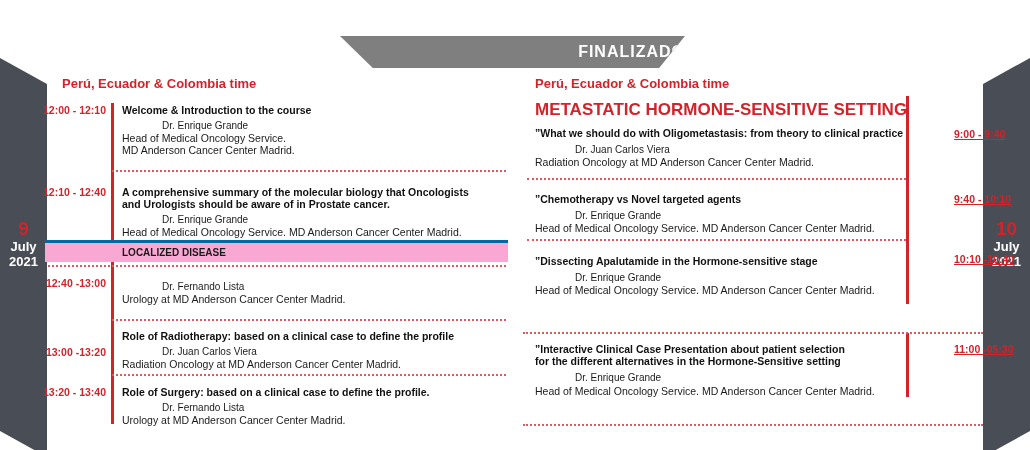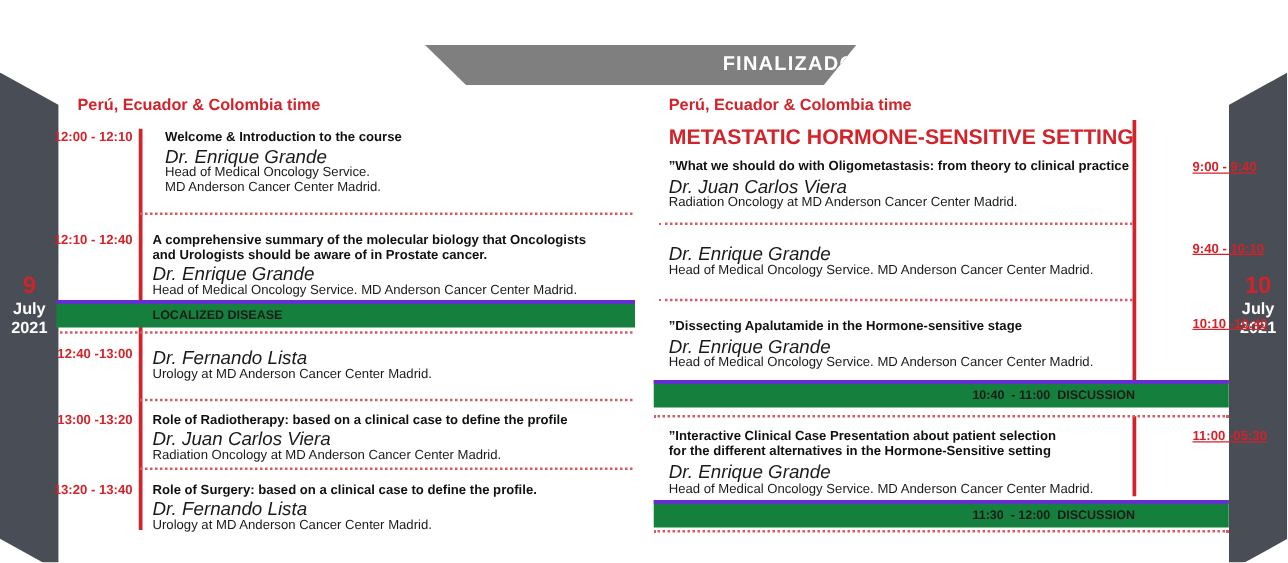--- a/index.html
+++ b/index.html
@@ -22,31 +22,31 @@
     font-weight:bold; font-size:13px; line-height:15px; color:#fff;}
   .edge-date .day{font-size:19px; line-height:21px; color:#d2232a;}
   
   .tz-header{position:absolute; font-weight:bold; font-size:13px; color:#d2232a; white-space:nowrap;}
   .section-header{position:absolute; font-weight:bold; font-size:17px; color:#d2232a; white-space:nowrap;}
   
   .redline{position:absolute; width:3px; background:#d2232a;}
   
   .dotted{position:absolute; height:0; border-top:2px dotted #db5a60;}
   
-  .band{position:absolute; background:#15803d; border-top:3px solid #6d28d9;
+  .band{position:absolute; background:#f9a8d4; border-top:3px solid #0369a1;
     font-weight:bold; font-size:10px; color:#1a1a1a; line-height:19px; white-space:pre;}
   .band-left{padding-left:77px;}
   .band-right{text-align:right; padding-right:75px; box-sizing:border-box;}
   
   .time{position:absolute; font-weight:bold; font-size:10.5px; color:#d2232a; white-space:nowrap;}
   .timeL{left:36px; width:70px; text-align:right;}
   .timeR{left:954px; width:70px; text-align:left;text-decoration:underline;}
   .sess{position:absolute;}
   .title{font-weight:bold; font-size:10.5px; line-height:12.2px; color:#111; white-space:pre-line;}
-  .speaker{font-style:italic; font-size:15px; line-height:12.2px; margin-top:3.5px; white-space:pre-line;}
+  .speaker{font-size:10px; line-height:12.2px; margin-top:3.5px; white-space:pre-line;margin-left:40px;}
   .affil{font-size:10.5px; line-height:12.2px; white-space:pre-line;}
   .sessR .speaker{margin-top:5px;}
 </style>
 </head>
 <body>
 
 <div class="canvas">
 
   <div class="banner">
     <span>FINALIZADO</span>
@@ -66,21 +66,21 @@
       <div>July</div>
       <div>2021</div>
     </div>
   </div>
 
   <div class="tz-header" style="left:62px;top:76px">Perú, Ecuador &amp; Colombia time</div>
 
   <div class="redline" style="left:111px;top:103px;height:321px"></div>
 
   <div class="time timeL" style="top:104px">12:00 - 12:10</div>
-  <div class="sess" style="left:132px;top:104px;width:384px">
+  <div class="sess" style="left:122px;top:104px;width:384px">
     <div class="title">Welcome &amp; Introduction to the course</div>
     <div class="speaker">Dr. Enrique Grande</div>
     <div class="affil">Head of Medical Oncology Service.
 MD Anderson Cancer Center Madrid.</div>
   </div>
   <div class="dotted" style="left:112px;top:170px;width:394px"></div>
 
   <div class="time timeL" style="top:186px">12:10 - 12:40</div>
   <div class="sess" style="left:122px;top:186px;width:384px">
     <div class="title">A comprehensive summary of the molecular biology that Oncologists
@@ -92,21 +92,21 @@
   <div class="band band-left" style="left:45px;top:240px;width:386px">LOCALIZED DISEASE</div>
   <div class="dotted" style="left:48px;top:265px;width:458px"></div>
 
   <div class="time timeL" style="top:277px">12:40 -13:00</div>
   <div class="sess" style="left:122px;top:277px;width:384px">
     <div class="speaker">Dr. Fernando Lista</div>
     <div class="affil">Urology at MD Anderson Cancer Center Madrid.</div>
   </div>
   <div class="dotted" style="left:112px;top:319px;width:394px"></div>
 
-  <div class="time timeL" style="top:330px">13:00 -13:20</div>
+  <div class="time timeL" style="top:346px">13:00 -13:20</div>
   <div class="sess" style="left:122px;top:330px;width:384px">
     <div class="title">Role of Radiotherapy: based on a clinical case to define the profile</div>
     <div class="speaker">Dr. Juan Carlos Viera</div>
     <div class="affil">Radiation Oncology at MD Anderson Cancer Center Madrid.</div>
   </div>
   <div class="dotted" style="left:112px;top:374px;width:394px"></div>
 
   <div class="time timeL" style="top:386px">13:20 - 13:40</div>
   <div class="sess" style="left:122px;top:386px;width:384px">
     <div class="title">Role of Surgery: based on a clinical case to define the profile.</div>
@@ -123,39 +123,38 @@
   <div class="time timeR" style="top:128px">9:00 - 9:40</div>
   <div class="sess sessR" style="left:535px;top:127px;width:372px">
     <div class="title">”What we should do with Oligometastasis: from theory to clinical practice</div>
     <div class="speaker">Dr. Juan Carlos Viera</div>
     <div class="affil">Radiation Oncology at MD Anderson Cancer Center Madrid.</div>
   </div>
   <div class="dotted" style="left:527px;top:178px;width:379px"></div>
 
   <div class="time timeR" style="top:193px">9:40 - 10:10</div>
   <div class="sess sessR" style="left:535px;top:193px;width:372px">
+    <div class="title">”Chemotherapy vs Novel targeted agents</div>
     <div class="speaker">Dr. Enrique Grande</div>
     <div class="affil">Head of Medical Oncology Service. MD Anderson Cancer Center Madrid.</div>
   </div>
   <div class="dotted" style="left:527px;top:239px;width:379px"></div>
 
   <div class="time timeR" style="top:253px">10:10 -10:40</div>
   <div class="sess sessR" style="left:535px;top:255px;width:372px">
     <div class="title">”Dissecting Apalutamide in the Hormone-sensitive stage</div>
     <div class="speaker">Dr. Enrique Grande</div>
     <div class="affil">Head of Medical Oncology Service. MD Anderson Cancer Center Madrid.</div>
   </div>
 
-  <div class="band band-right" style="left:523px;top:304px;width:460px">10:40  - 11:00  DISCUSSION</div>
   <div class="dotted" style="left:523px;top:332px;width:460px"></div>
 
   <div class="time timeR" style="top:343px">11:00 -05:30</div>
   <div class="sess sessR" style="left:535px;top:343px;width:372px">
     <div class="title">”Interactive Clinical Case Presentation about patient selection
 for the different alternatives in the Hormone-Sensitive setting</div>
     <div class="speaker">Dr. Enrique Grande</div>
     <div class="affil">Head of Medical Oncology Service. MD Anderson Cancer Center Madrid.</div>
   </div>
 
-  <div class="band band-right" style="left:523px;top:400px;width:460px">11:30  - 12:00  DISCUSSION</div>
   <div class="dotted" style="left:523px;top:424px;width:460px"></div>
 
 </div>
 
 </body></html>

